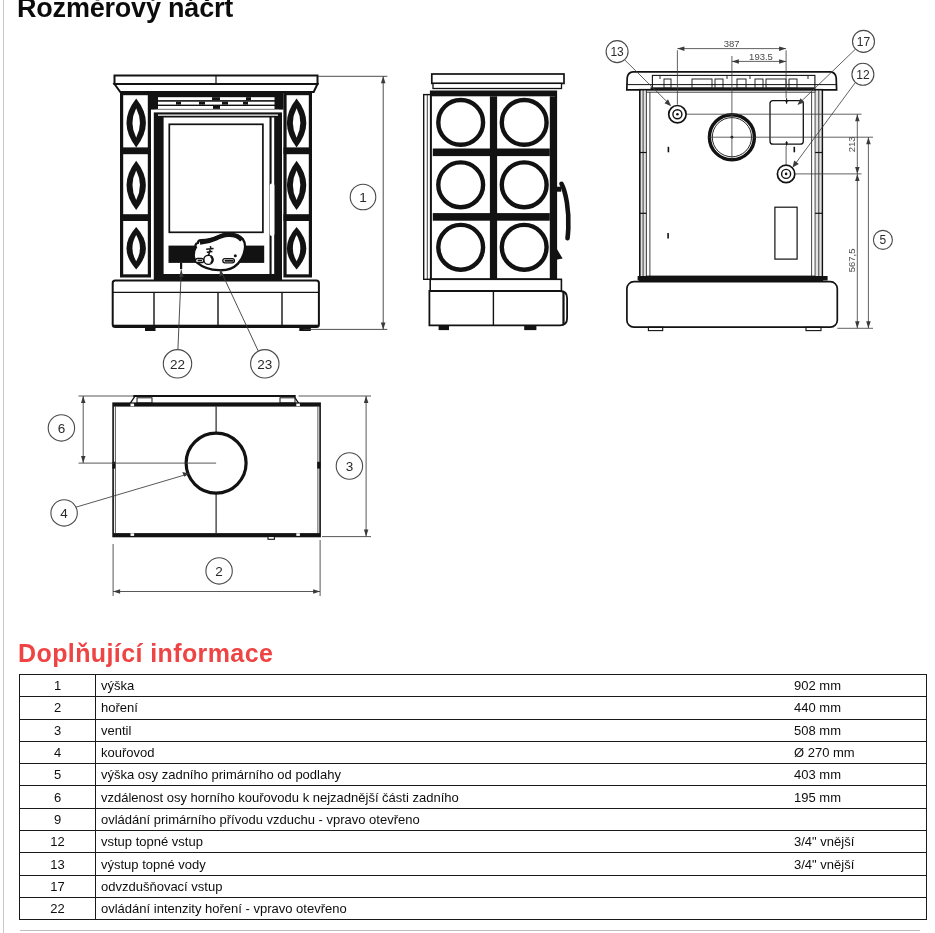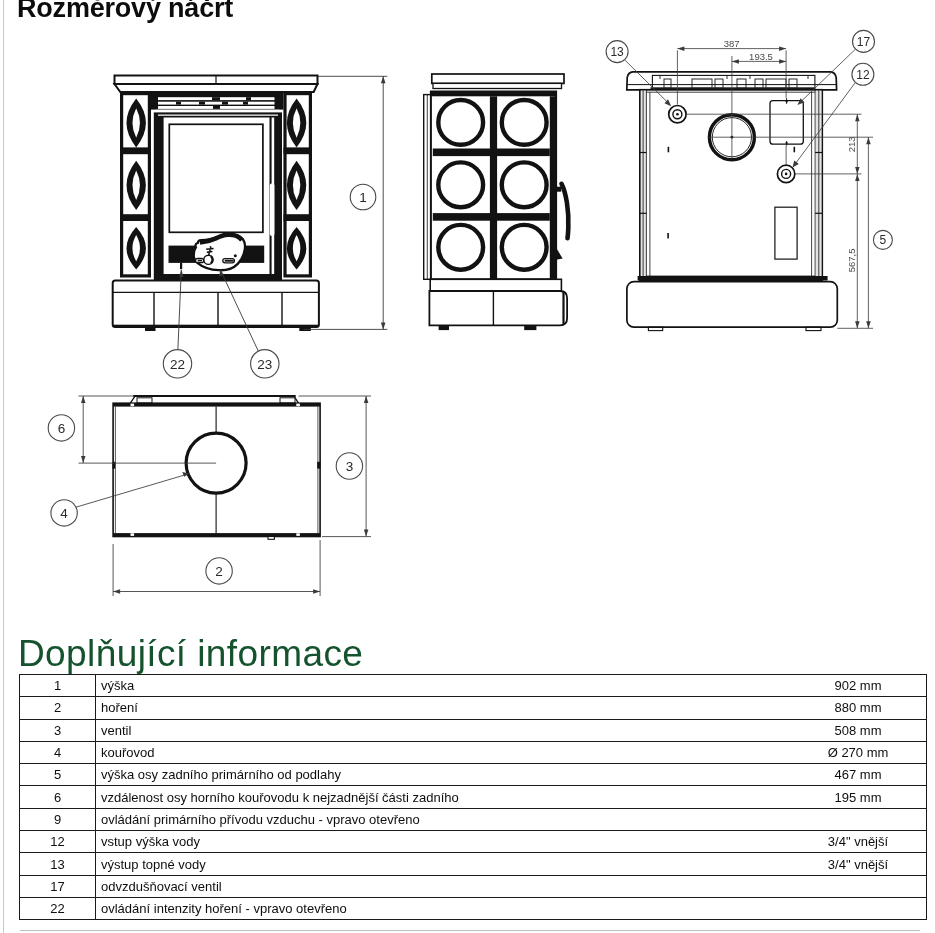--- a/index.html
+++ b/index.html
@@ -1,30 +1,30 @@
 <!DOCTYPE html>
 <html><head>
 <meta charset="utf-8">
 <style>
   html,body{margin:0;padding:0;}
   body{width:935px;height:933px;position:relative;background:#fff;
        font-family:"Liberation Sans", sans-serif;overflow:hidden;}
   #leftline{position:absolute;left:3px;top:0;width:1px;height:933px;background:#c9c9c9;}
   #h1{position:absolute;left:17px;top:-5.5px;font-size:27px;line-height:27px;font-weight:bold;color:#0c0c0c;
       letter-spacing:-0.2px;white-space:nowrap;}
-  #h2{position:absolute;left:18px;top:640px;font-size:37px;line-height:27px;font-weight:normal;color:#14532d;
+  #h2{position:absolute;left:18px;top:640px;font-size:25px;line-height:27px;font-weight:bold;color:#ef4444;
       letter-spacing:0.4px;white-space:nowrap;}
   #draw{position:absolute;left:0;top:0;filter:blur(0.3px);}
   table.t{position:absolute;left:19px;top:674px;border-collapse:collapse;table-layout:fixed;
       width:902px;font-size:13px;color:#0e0e0e;}
   table.t td{border:1px solid #1a1a1a;height:21.3px;padding:0;line-height:13px;
       overflow:hidden;white-space:nowrap;}
   table.t td.n{width:75px;text-align:center;}
   table.t td.d{width:693px;padding-left:5px;border-right:none;margin-top:48px;}
-  table.t td.v{width:128px;text-align:center;padding-right:4px;border-left:none;}
+  table.t td.v{width:128px;text-align:left;padding-right:4px;border-left:none;}
   #botline{position:absolute;left:20px;top:930px;width:900px;height:1px;background:#bdbdbd;}
 </style>
 </head>
 <body>
 <div id="leftline"></div>
 <div id="h1">Rozměrový náčrt</div>
 <svg id="draw" width="935" height="625" viewBox="0 0 935 625">
 
 <g stroke="#121212" fill="none">
 
@@ -345,60 +345,60 @@
 <table class="t">
 <tbody>
       <tr>
         <td class="n">1</td>
         <td class="d">výška</td>
         <td class="v">902 mm</td>
       </tr>
 <tr>
         <td class="n">2</td>
         <td class="d">hoření</td>
-        <td class="v">880 mm</td>
+        <td class="v">440 mm</td>
       </tr>
 <tr>
         <td class="n">3</td>
         <td class="d">ventil</td>
         <td class="v">508 mm</td>
       </tr>
 <tr>
         <td class="n">4</td>
         <td class="d">kouřovod</td>
         <td class="v">Ø 270 mm</td>
       </tr>
 <tr>
         <td class="n">5</td>
         <td class="d">výška osy zadního primárního od podlahy</td>
-        <td class="v">467 mm</td>
+        <td class="v">403 mm</td>
       </tr>
 <tr>
         <td class="n">6</td>
         <td class="d">vzdálenost osy horního kouřovodu k nejzadnější části zadního</td>
         <td class="v">195 mm</td>
       </tr>
 <tr>
         <td class="n">9</td>
         <td class="d">ovládání primárního přívodu vzduchu - vpravo otevřeno</td>
         <td class="v"></td>
       </tr>
 <tr>
         <td class="n">12</td>
-        <td class="d">vstup výška vody</td>
+        <td class="d">vstup topné vstup</td>
         <td class="v">3/4" vnější</td>
       </tr>
 <tr>
         <td class="n">13</td>
         <td class="d">výstup topné vody</td>
         <td class="v">3/4" vnější</td>
       </tr>
 <tr>
         <td class="n">17</td>
-        <td class="d">odvzdušňovací ventil</td>
+        <td class="d">odvzdušňovací vstup</td>
         <td class="v"></td>
       </tr>
 <tr>
         <td class="n">22</td>
         <td class="d">ovládání intenzity hoření - vpravo otevřeno</td>
         <td class="v"></td>
       </tr>
 </tbody>
   </table>
 <div id="botline"></div>

